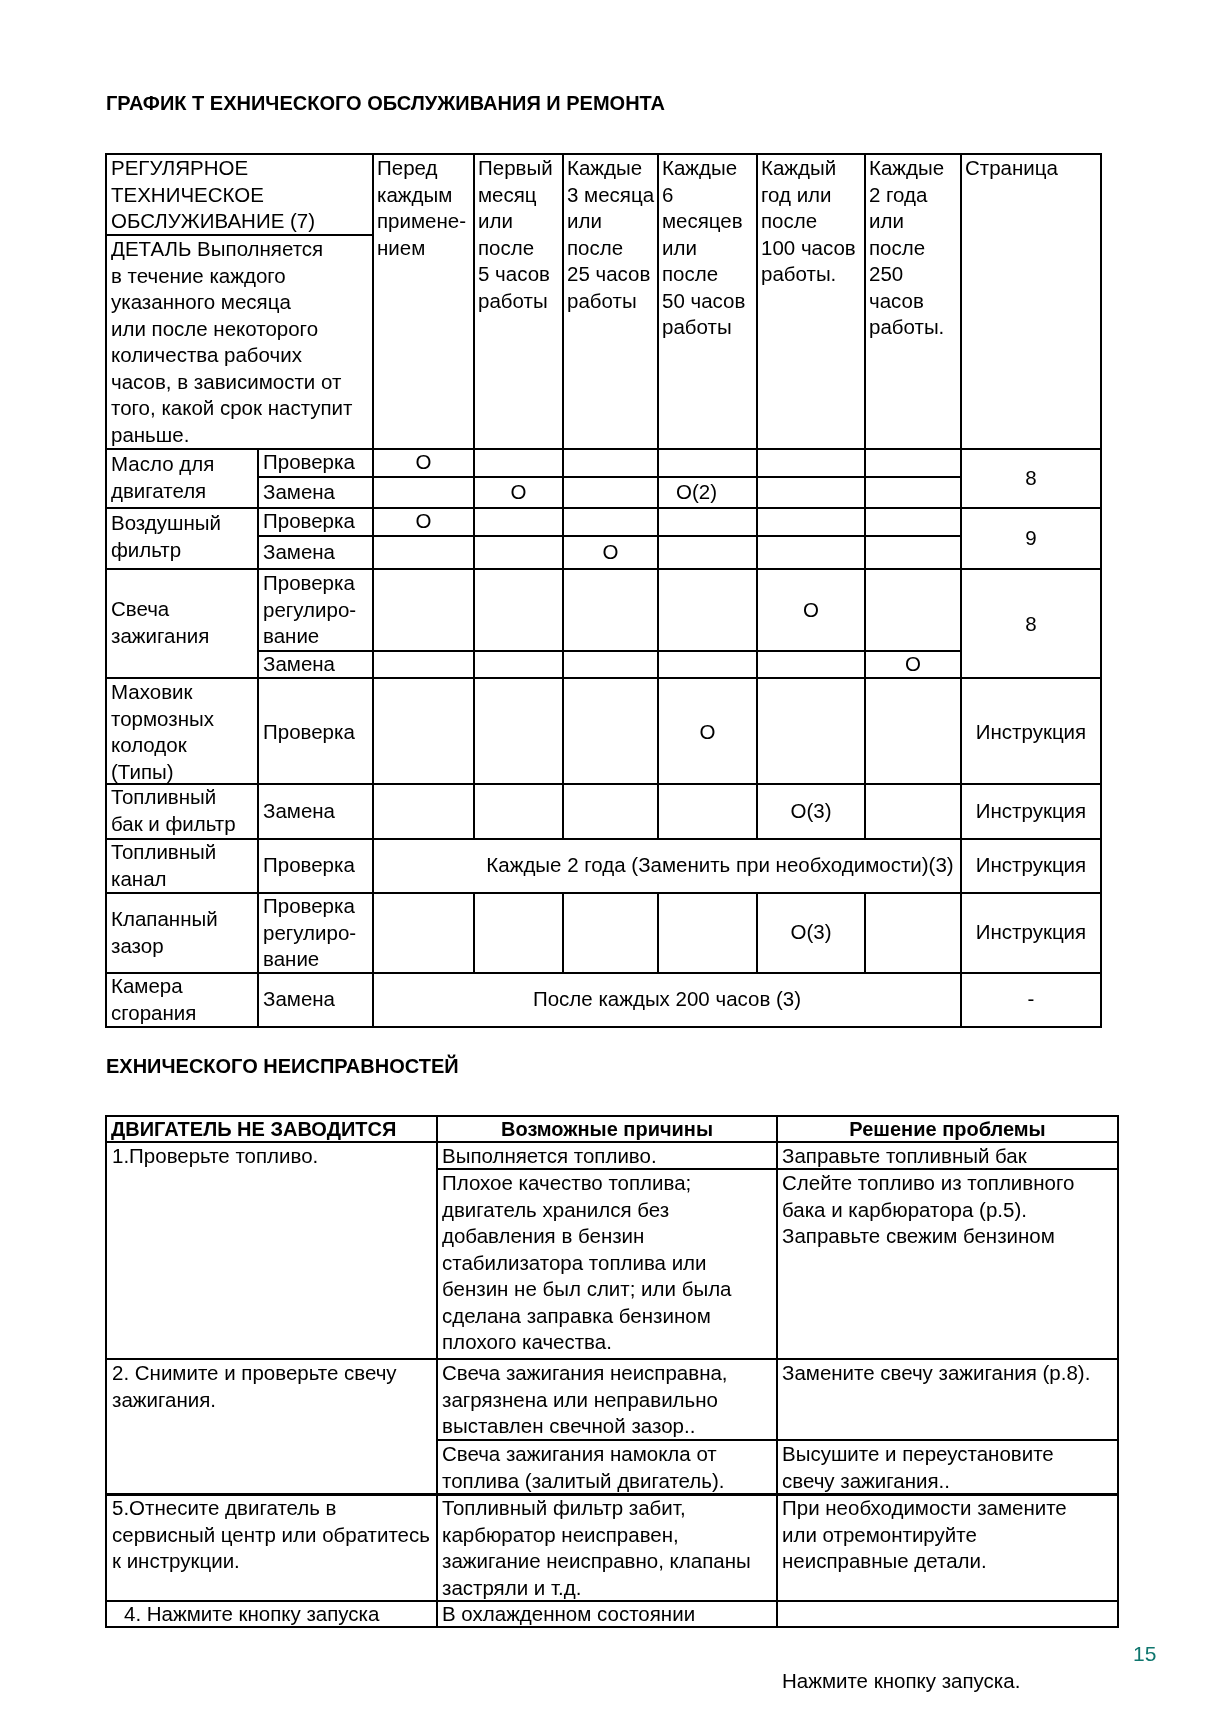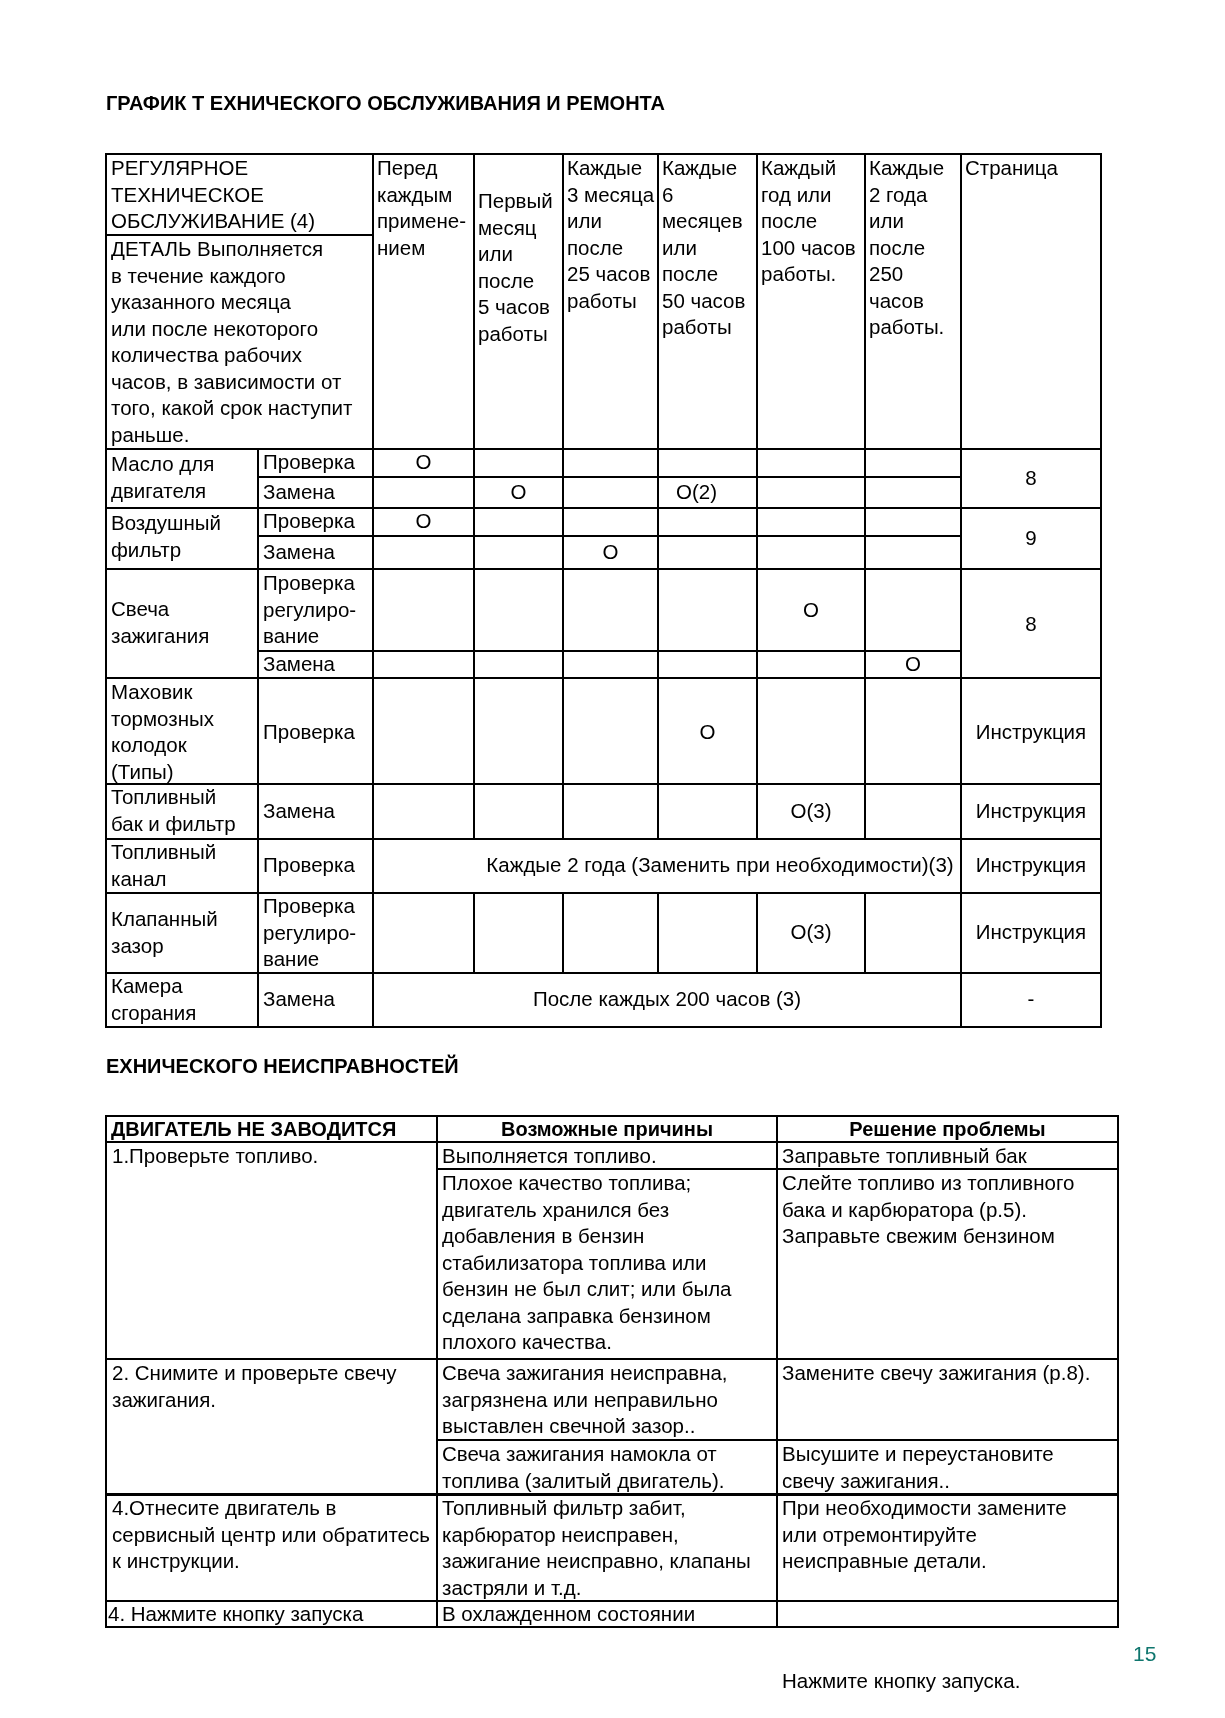--- a/index.html
+++ b/index.html
@@ -50,34 +50,34 @@
   <div class="ln" style="left:105px; top:892px; width:997px; height:2px;"></div>
   <div class="ln" style="left:105px; top:972px; width:997px; height:2px;"></div>
 
   <div class="ln" style="left:257px; top:476px; width:703px; height:2px;"></div>
   <div class="ln" style="left:257px; top:535px; width:703px; height:2px;"></div>
   <div class="ln" style="left:257px; top:650px; width:703px; height:2px;"></div>
 </div>
 
 <div class="t pre" style="left:111px; top:155px; width:260px;">РЕГУЛЯРНОЕ
 ТЕХНИЧЕСКОЕ
-ОБСЛУЖИВАНИЕ  (4)</div>
+ОБСЛУЖИВАНИЕ  (7)</div>
 <div class="t pre" style="left:111px; top:236px; width:262px;">ДЕТАЛЬ   Выполняется
 в течение каждого
 указанного месяца
 или после некоторого
 количества рабочих
 часов, в зависимости от
 того, какой срок наступит
 раньше.</div>
 <div class="t pre" style="left:377px; top:155px; width:95px;">Перед
 каждым
 примене-
 нием</div>
-<div class="t pre" style="left:478px; top:155px; width:84px;margin-top:33px;">Первый
+<div class="t pre" style="left:478px; top:155px; width:84px;">Первый
 месяц
 или
 после
 5 часов
 работы</div>
 <div class="t pre" style="left:567px; top:155px; width:92px;">Каждые
 3 месяца
 или
 после
 25 часов
@@ -203,28 +203,28 @@
 зажигания.</div>
 <div class="t pre" style="left:442px; top:1360px;">Свеча зажигания неисправна,
 загрязнена или неправильно
 выставлен свечной зазор..</div>
 <div class="t pre" style="left:782px; top:1360px;">Замените свечу зажигания (р.8).</div>
 <div class="t pre" style="left:442px; top:1441px;">Свеча зажигания намокла от
 топлива (залитый двигатель).</div>
 <div class="t pre" style="left:782px; top:1441px;">Высушите и переустановите
 свечу зажигания..</div>
 
-<div class="t pre" style="left:112px; top:1495px;">4.Отнесите двигатель в
+<div class="t pre" style="left:112px; top:1495px;">5.Отнесите двигатель в
 сервисный центр или обратитесь
 к инструкции.</div>
 <div class="t pre" style="left:442px; top:1495px; background:transparent;">Топливный фильтр забит,
 карбюратор неисправен,
 зажигание неисправно, клапаны
 застряли и т.д.</div>
 <div class="t pre" style="left:782px; top:1495px;">При необходимости замените
 или отремонтируйте
 неисправные детали.</div>
 
-<div class="t pre" style="left:108px; top:1601px;">4. Нажмите кнопку запуска</div>
+<div class="t pre" style="left:124px; top:1601px;">4. Нажмите кнопку запуска</div>
 <div class="t pre" style="left:442px; top:1601px;">В охлажденном состоянии</div>
 <div class="t pre" style="left:782px; top:1668px;">Нажмите кнопку запуска.</div>
 
 <div class="pn" style="left:1133px; top:1642px;">15</div>
 
 </body></html>

